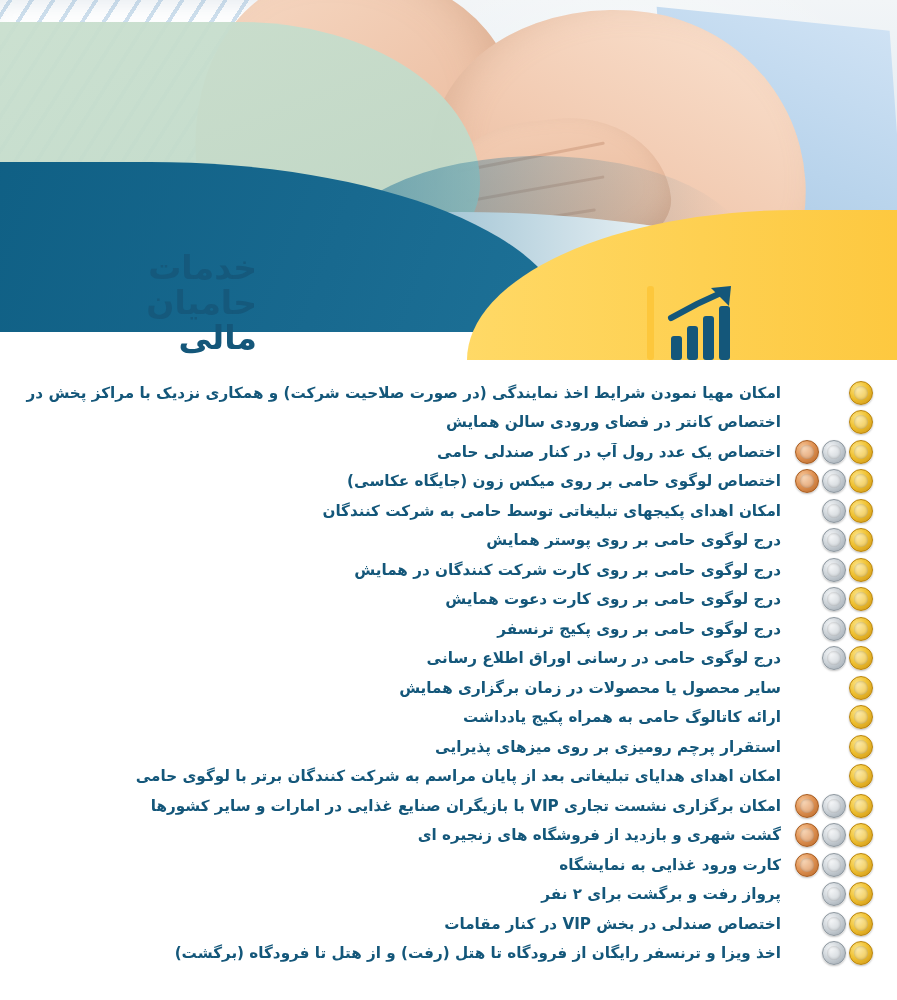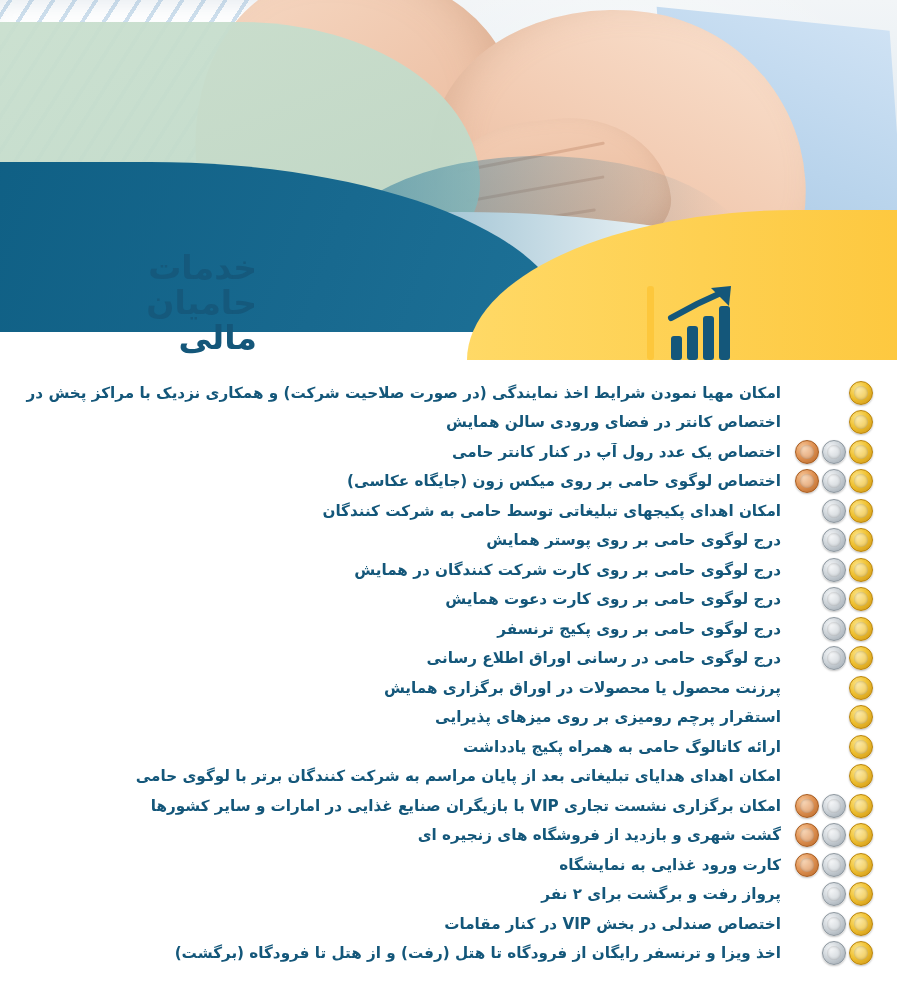--- a/index.html
+++ b/index.html
@@ -265,21 +265,21 @@
           <span class="medal none"></span>
         </div>
         <div class="row-text">اختصاص کانتر در فضای ورودی سالن همایش</div>
       </div>
       <div class="row">
         <div class="medals">
           <span class="medal gold"></span>
           <span class="medal silver"></span>
           <span class="medal bronze"></span>
         </div>
-        <div class="row-text">اختصاص یک عدد رول آپ در کنار کانتر حامی</div>
+        <div class="row-text">اختصاص یک عدد رول آپ در کنار صندلی حامی</div>
       </div>
       <div class="row">
         <div class="medals">
           <span class="medal gold"></span>
           <span class="medal silver"></span>
           <span class="medal bronze"></span>
         </div>
         <div class="row-text">اختصاص لوگوی حامی بر روی میکس زون (جایگاه عکاسی)</div>
       </div>
       <div class="row">
@@ -329,37 +329,37 @@
           <span class="medal none"></span>
         </div>
         <div class="row-text">درج لوگوی حامی در رسانی اوراق اطلاع رسانی</div>
       </div>
       <div class="row">
         <div class="medals">
           <span class="medal gold"></span>
           <span class="medal none"></span>
           <span class="medal none"></span>
         </div>
-        <div class="row-text">پرزنت محصول یا محصولات در اوراق برگزاری همایش</div>
+        <div class="row-text">سایر محصول یا محصولات در زمان برگزاری همایش</div>
+      </div>
+      <div class="row">
+        <div class="medals">
+          <span class="medal gold"></span>
+          <span class="medal none"></span>
+          <span class="medal none"></span>
+        </div>
+        <div class="row-text">ارائه کاتالوگ حامی به همراه پکیج یادداشت</div>
       </div>
       <div class="row">
         <div class="medals">
           <span class="medal gold"></span>
           <span class="medal none"></span>
           <span class="medal none"></span>
         </div>
         <div class="row-text">استقرار پرچم رومیزی بر روی میزهای پذیرایی</div>
-      </div>
-      <div class="row">
-        <div class="medals">
-          <span class="medal gold"></span>
-          <span class="medal none"></span>
-          <span class="medal none"></span>
-        </div>
-        <div class="row-text">ارائه کاتالوگ حامی به همراه پکیج یادداشت</div>
       </div>
       <div class="row">
         <div class="medals">
           <span class="medal gold"></span>
           <span class="medal none"></span>
           <span class="medal none"></span>
         </div>
         <div class="row-text">امکان اهدای هدایای تبلیغاتی بعد از پایان مراسم به شرکت کنندگان برتر با لوگوی حامی</div>
       </div>
       <div class="row">

